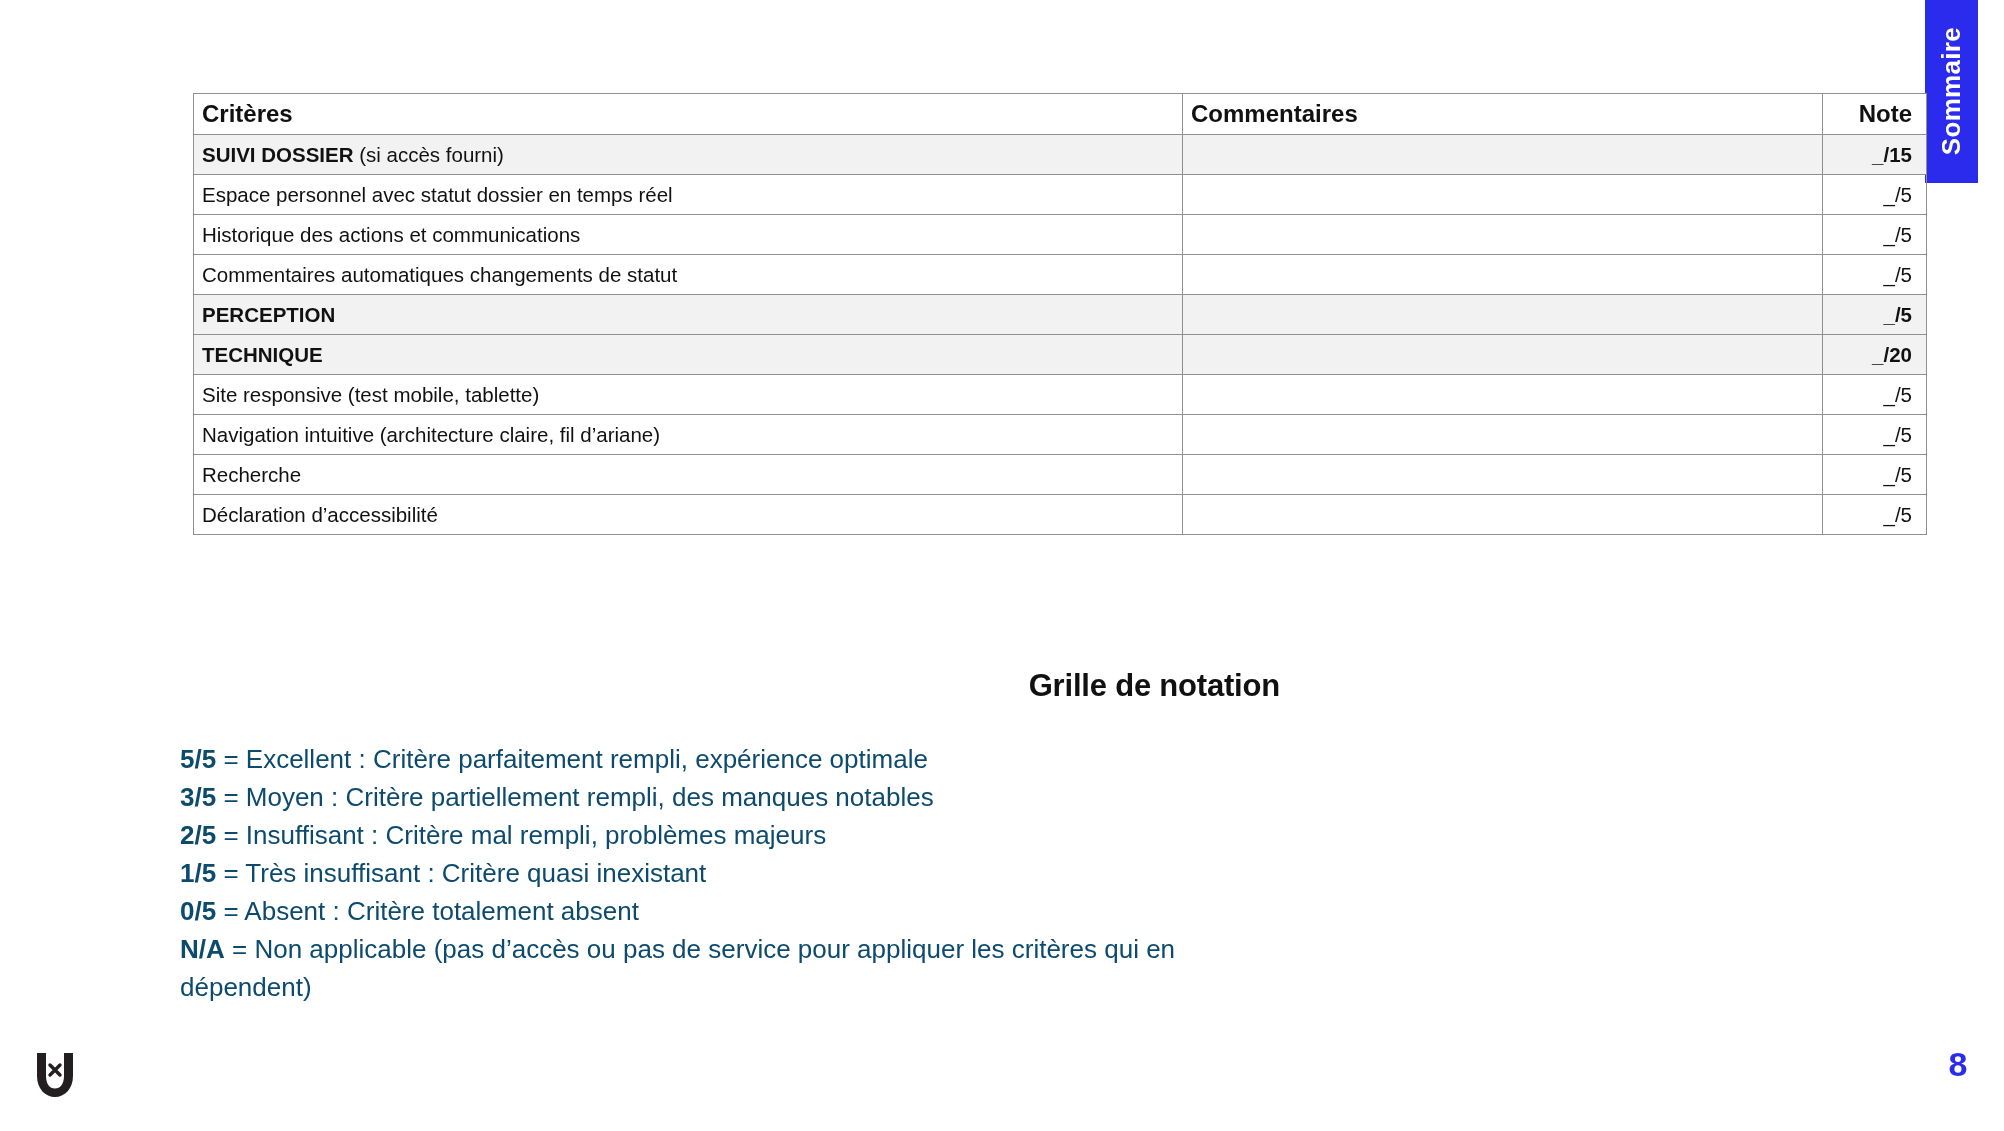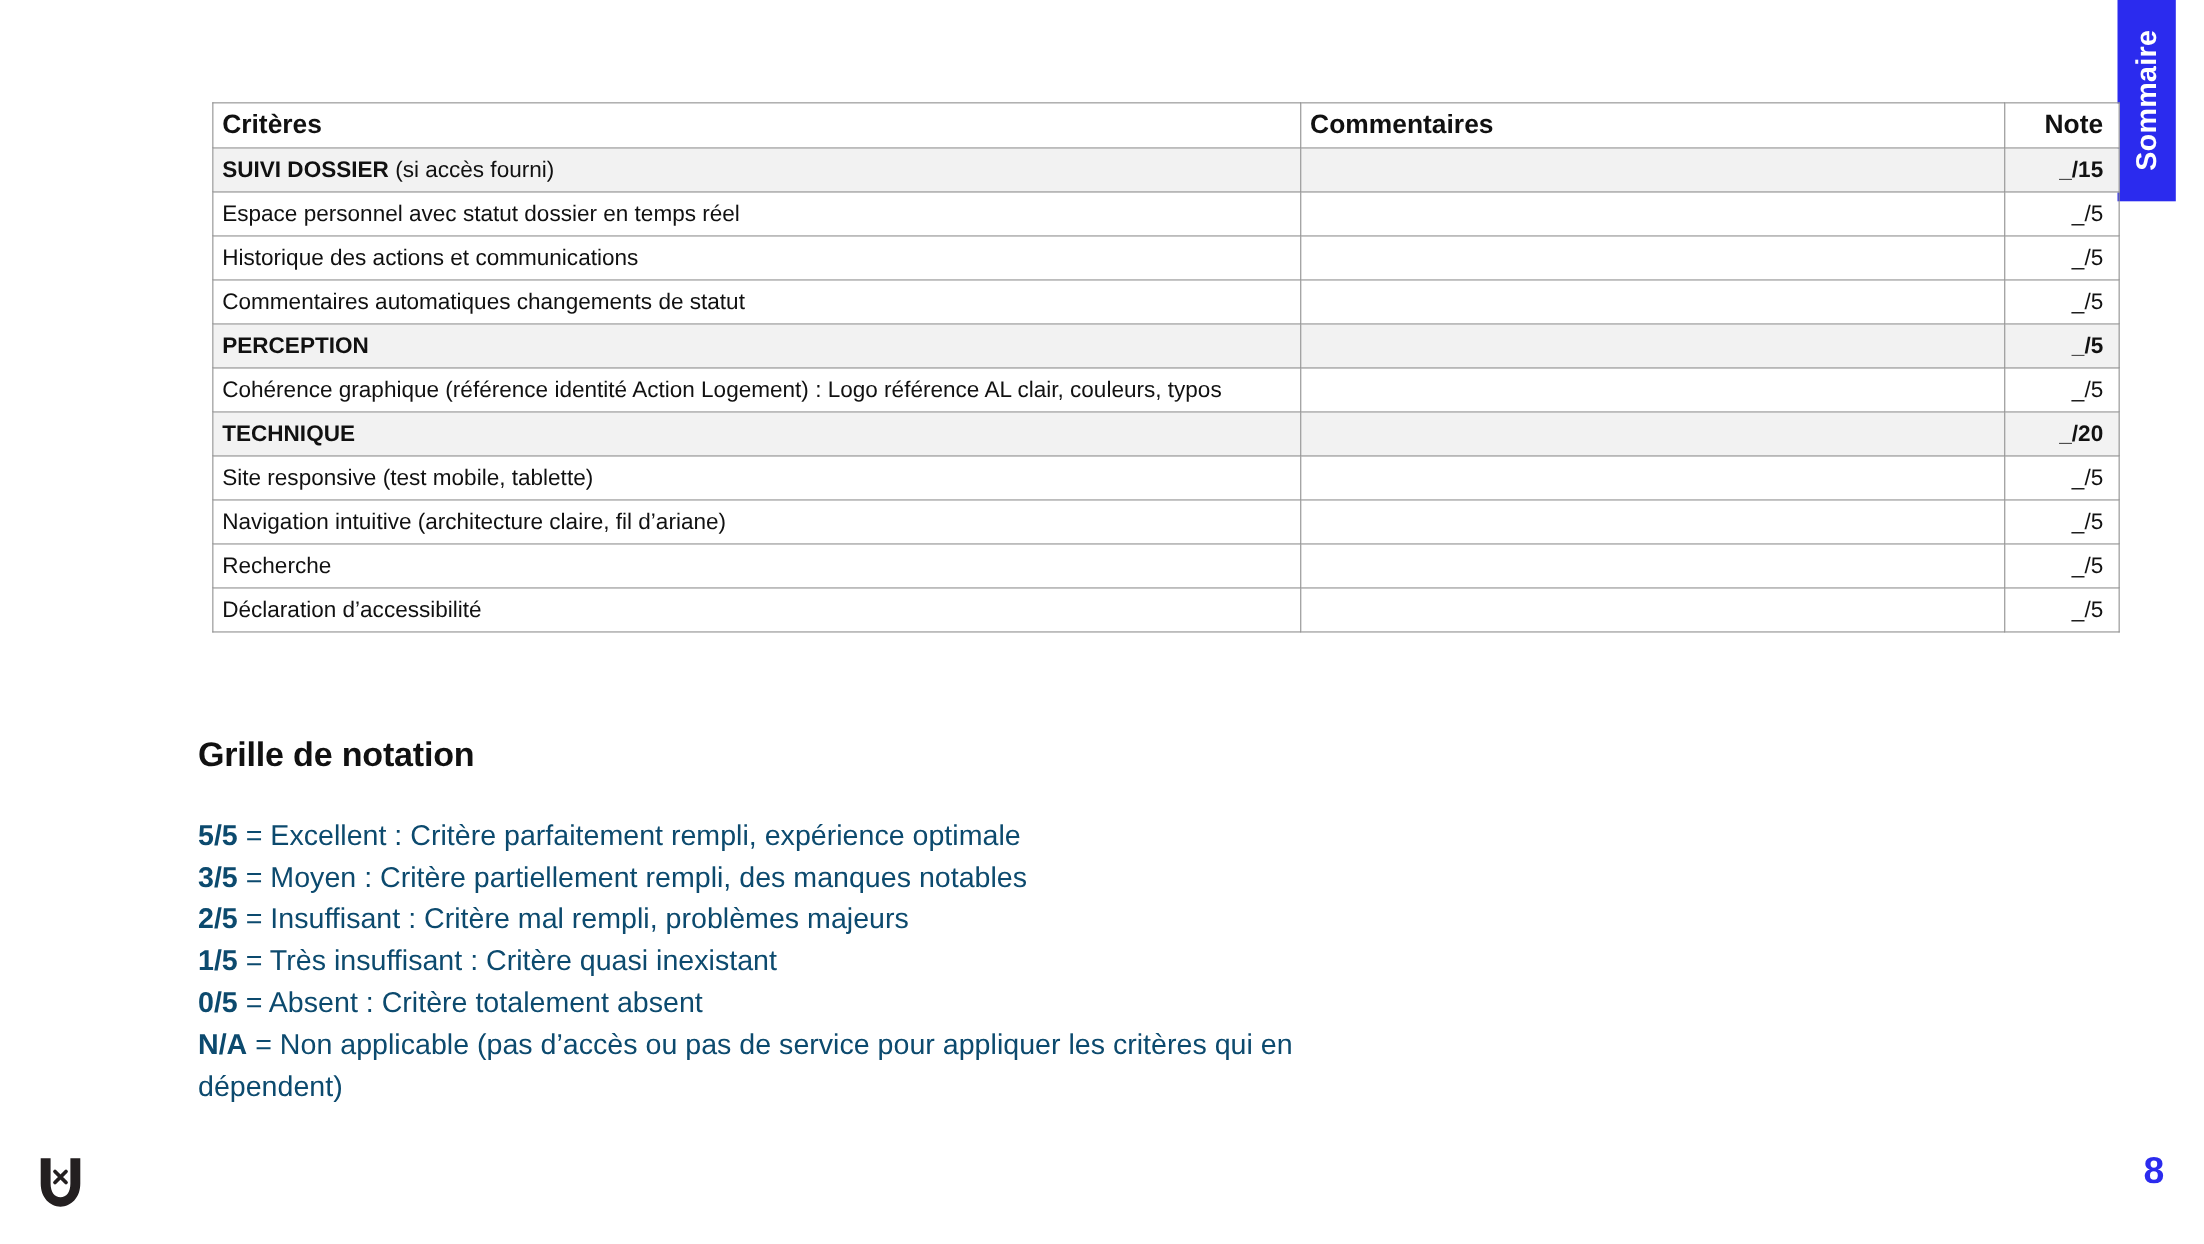--- a/index.html
+++ b/index.html
@@ -93,20 +93,21 @@
     left: 180px;
     top: 668px;
     width: 1100px;
   }
   .grille-title {
     font-size: 31px;
     font-weight: 700;
     color: #111111;
     margin: 0 0 36px 0;
     letter-spacing: -0.2px;
+    text-align: right;
   }
   .scale-line {
     font-size: 26px;
     line-height: 38px;
     color: #0c4a6e;
     white-space: normal;
   }
   .scale-line .score {
     font-weight: 700;
   }
@@ -172,25 +173,20 @@
       <tr>
         <td class="cell-criteres">Commentaires automatiques changements de statut</td>
         <td class="cell-comment"></td>
         <td class="cell-note">_/5</td>
       </tr>
       <tr class="section-row">
         <td class="cell-criteres"><span>PERCEPTION</span></td>
         <td class="cell-comment"></td>
         <td class="cell-note">_/5</td>
       </tr>
-      <tr>
-        <td class="cell-criteres">Cohérence graphique (référence identité Action Logement) : Logo référence AL clair, couleurs, typos</td>
-        <td class="cell-comment"></td>
-        <td class="cell-note">_/5</td>
-      </tr>
       <tr class="section-row">
         <td class="cell-criteres"><span>TECHNIQUE</span></td>
         <td class="cell-comment"></td>
         <td class="cell-note">_/20</td>
       </tr>
       <tr>
         <td class="cell-criteres">Site responsive (test mobile, tablette)</td>
         <td class="cell-comment"></td>
         <td class="cell-note">_/5</td>
       </tr>

